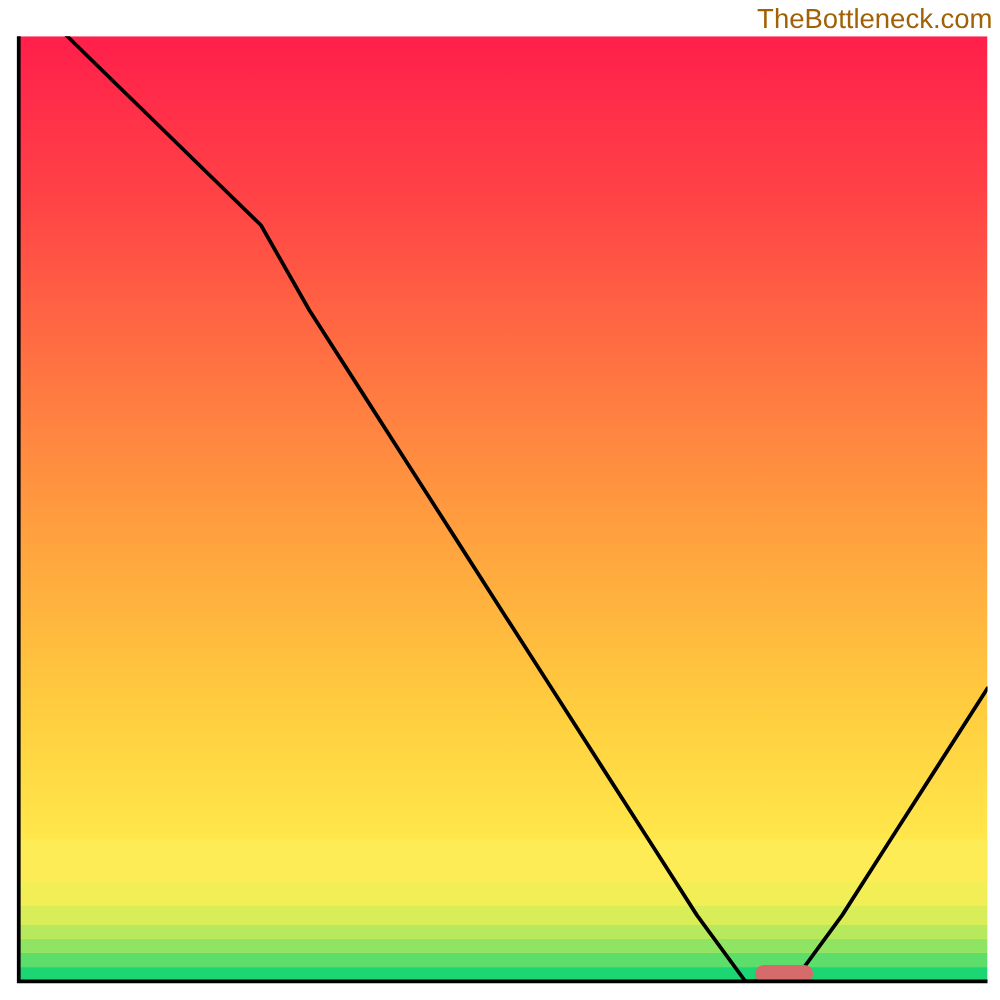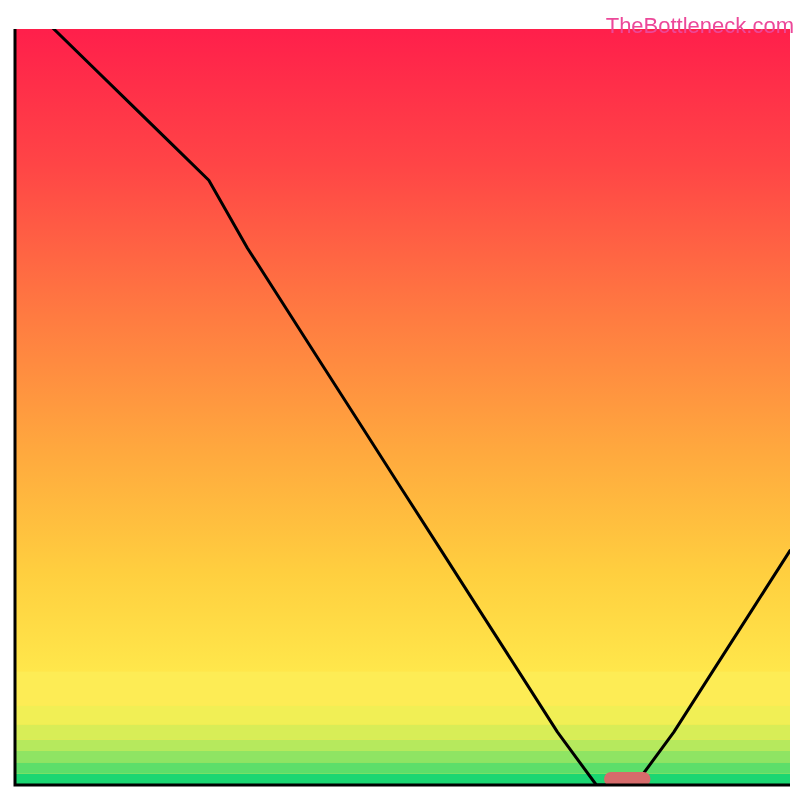--- a/index.html
+++ b/index.html
@@ -1,17 +1,17 @@
 <!DOCTYPE html>
 <html><head>
 <meta charset="utf-8">
 <style>
   html,body{margin:0;padding:0;width:800px;height:800px;overflow:hidden;background:#fff;font-family:Arial,Helvetica,sans-serif}
   .wrap{position:relative;width:800px;height:800px}
-  .watermark{position:absolute;top:13px;right:6px;color:#ec4899;font-size:22px;font-weight:400;letter-spacing:0}
+  .watermark{position:absolute;top:2px;right:6px;color:#a16207;font-size:22px;font-weight:400;letter-spacing:0}
   svg{display:block}
 </style>
 </head>
 <body>
 <div class="wrap">
   <div class="watermark">TheBottleneck.com</div>
   <svg id="chart-svg" width="800" height="800" viewBox="0 0 800 800">
       <defs>
         <linearGradient id="bg" x1="0" y1="0" x2="0" y2="1">
           <stop offset="0" stop-color="#ff1f4b"></stop>

